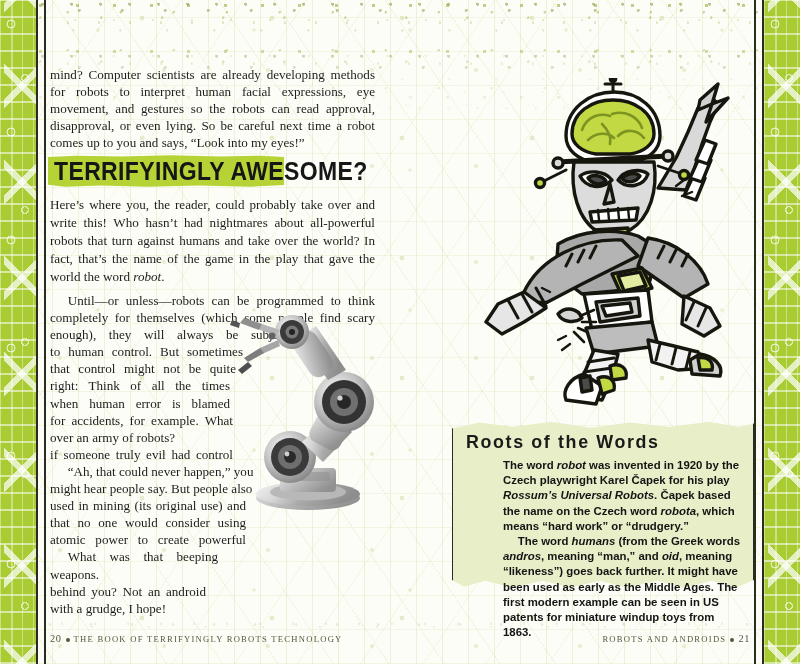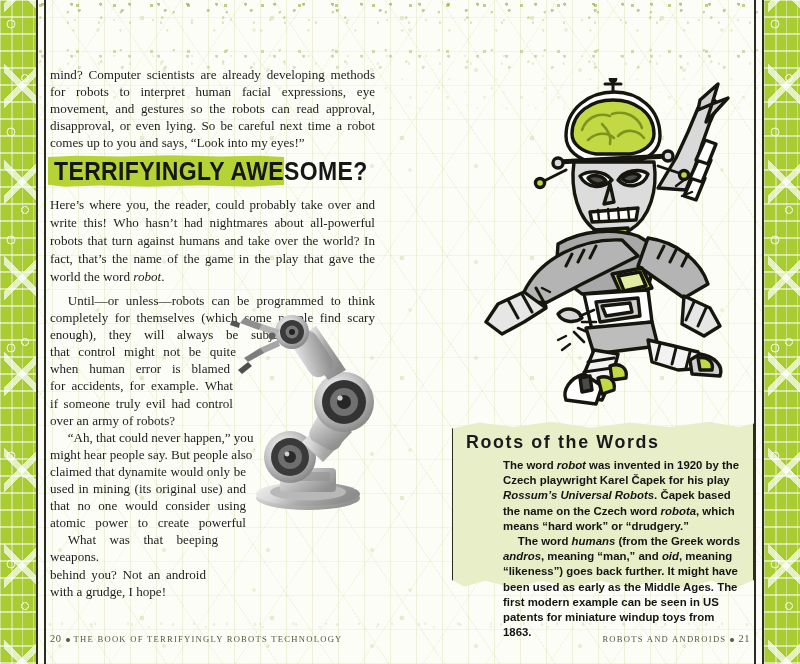--- a/index.html
+++ b/index.html
@@ -318,29 +318,30 @@
     <div class="section-after">
       <p>
         <span>Here’s where you, the reader, could probably take over and write this! Who hasn’t had nightmares about all-powerful robots that turn against humans and take over the world? In fact, that’s the name of the game in the play that gave the world the word </span><em>robot</em><span>.</span>
       </p>
     </div>
 
     <div class="wrap-col">
       <span class="ln" style="width:325px; text-indent:1.35em;">Until—or unless—robots can be programmed to think</span>
       <span class="ln" style="width:325px;">completely for themselves (which some people find scary</span>
       <span class="ln" style="width:238px;">enough), they will always be subject</span>
+      <span class="ln" style="width:193px;">to human control. But sometimes</span>
       <span class="ln" style="width:186px;">that control might not be quite</span>
+      <span class="ln" style="width:180px;">right: Think of all the times</span>
       <span class="ln" style="width:180px;">when human error is blamed</span>
       <span class="ln" style="width:183px;">for accidents, for example. What</span>
+      <span class="ln nat" style="width:183px;">over an army of robots?</span>
       <span class="ln" style="width:183px;">if someone truly evil had control</span>
-      <span class="ln nat" style="width:183px;">over an army of robots?</span>
 
       <span class="ln" style="width:196px; text-indent:1.35em;">“Ah, that could never happen,” you</span>
       <span class="ln" style="width:196px;">might hear people say. But people also</span>
-      <span class="ln" style="width:196px;">claimed that dynamite would only be</span>
       <span class="ln" style="width:196px;">used in mining (its original use) and</span>
       <span class="ln" style="width:196px;">that no one would consider using</span>
       <span class="ln" style="width:196px;">atomic power to create powerful</span>
       <span class="ln" style="width:168px; text-indent:1.35em;">What was that beeping</span>
 
       <span class="ln nat" style="width:196px;">weapons.</span>
       <span class="ln" style="width:156px;font-family:Liberation Serif, serif;">behind you? Not an android</span>
       <span class="ln nat" style="width:168px;">with a grudge, I hope!</span>
     </div>
   </div>

